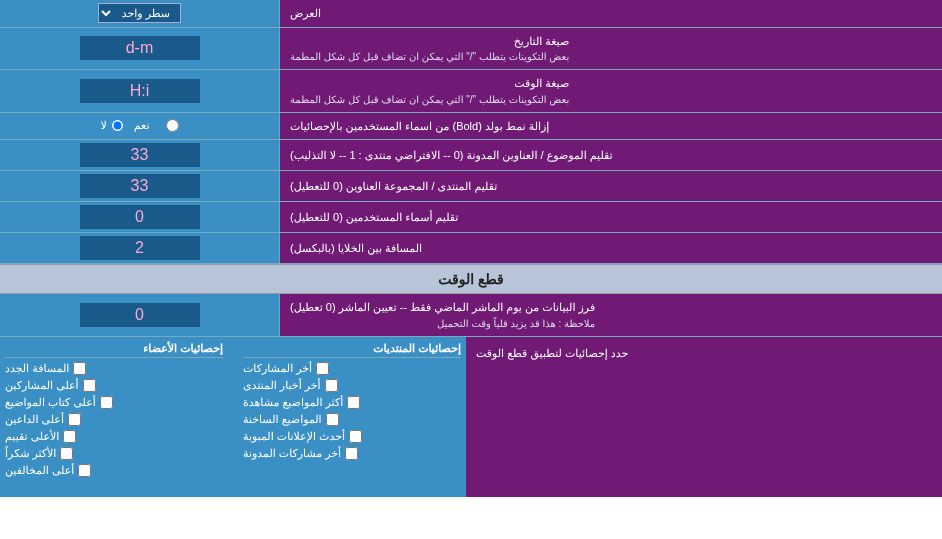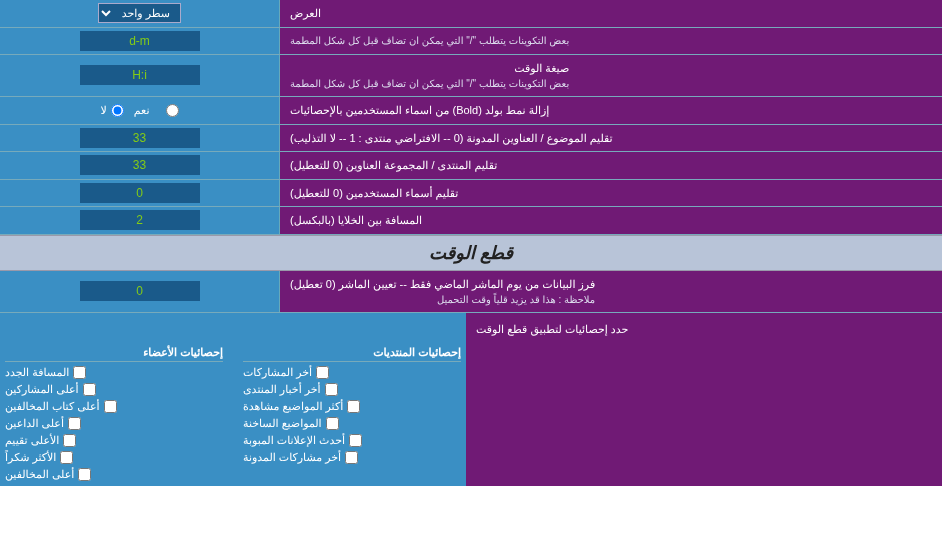--- a/index.html
+++ b/index.html
@@ -30,21 +30,20 @@
       gap: 4px;
       color: #fff;
       font-size: 11px;
     }
 
     .checkbox-col {
       flex: 1;
       display: flex;
       flex-direction: column;
       gap: 4px;
-      margin-top: 28px;
     }
 
     .checkbox-item {
       display: flex;
       align-items: center;
       gap: 4px;
       color: #fff;
       font-size: 11px;
       justify-content: flex-end;
       direction: rtl;
@@ -77,67 +76,67 @@
       background: #3a8fc4;
       display: flex;
       align-items: center;
       justify-content: center;
       padding: 3px 6px;
       border-right: 1px solid #6ab;
     }
 
     input[type="text"].dark-input {
       background: #1a5a8a;
-      color: #84cc16;
+      color: #f9a8d4;
       border: none;
       padding: 3px 8px;
-      font-size: 12px;
+      font-size: 16px;
       text-align: center;
       width: 120px;
       direction: ltr;
     }
 
     .border-row {
       border-bottom: 1px solid #7ab;
     }
 
     .row-label-small {
       font-size: 10px;
       color: #dde;
     }
 
     .section-title-row {
       background: #b8c4d8;
       text-align: center;
       font-weight: bold;
-      font-size: 18px;
+      font-size: 14px;
       padding: 6px;
       color: #222;
       border-bottom: 1px solid #99a;
       border-top: 1px solid #99a;
-      font-style: italic;
     }
   </style>
 </head>
 <body>
 
 <div class="main-container">
 
   <div class="border-row full-row">
     <div class="cell-label">العرض</div>
     <div class="cell-input">
       <select class="styled-select">
         <option>سطر واحد</option>
       </select>
     </div>
   </div>
 
   <div class="border-row full-row">
     <div class="cell-label">
       <div>
+        <div>صيغة التاريخ</div>
         <div class="row-label-small">بعض التكوينات يتطلب "/" التي يمكن ان تضاف قبل كل شكل المطمة</div>
       </div>
     </div>
     <div class="cell-input">
       <input type="text" class="dark-input" value="d-m" style="">
     </div>
   </div>
 
   <div class="border-row full-row">
     <div class="cell-label">
@@ -245,21 +244,21 @@
           <div class="checkbox-item">
             <input type="checkbox" style="">
             <span>المسافة الجدد</span>
           </div>
           <div class="checkbox-item">
             <input type="checkbox" style="">
             <span>أعلى المشاركين</span>
           </div>
           <div class="checkbox-item">
             <input type="checkbox" style="">
-            <span>أعلى كتاب المخالفين</span>
+            <span>أعلى كتاب المواضيع</span>
           </div>
           <div class="checkbox-item">
             <input type="checkbox" style="">
             <span>أعلى الداعين</span>
           </div>
           <div class="checkbox-item">
             <input type="checkbox" style="">
             <span>الأعلى تقييم</span>
           </div>
           <div class="checkbox-item">

